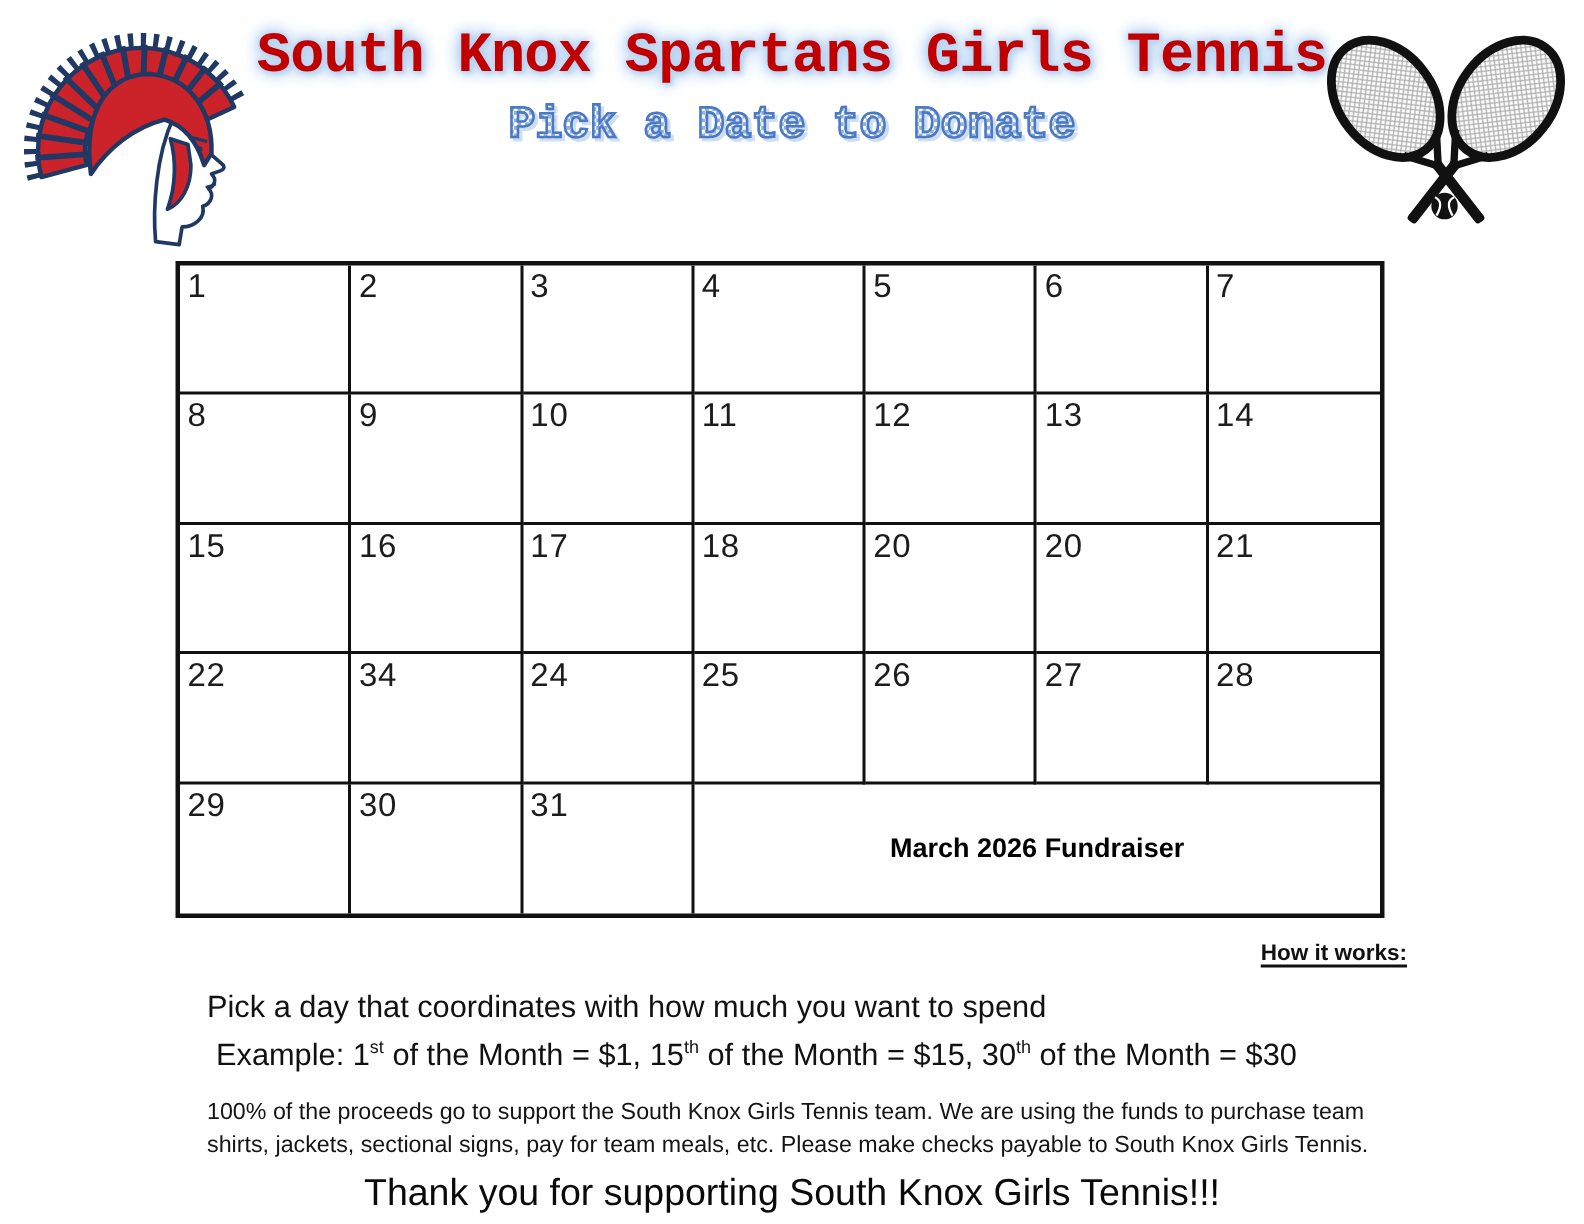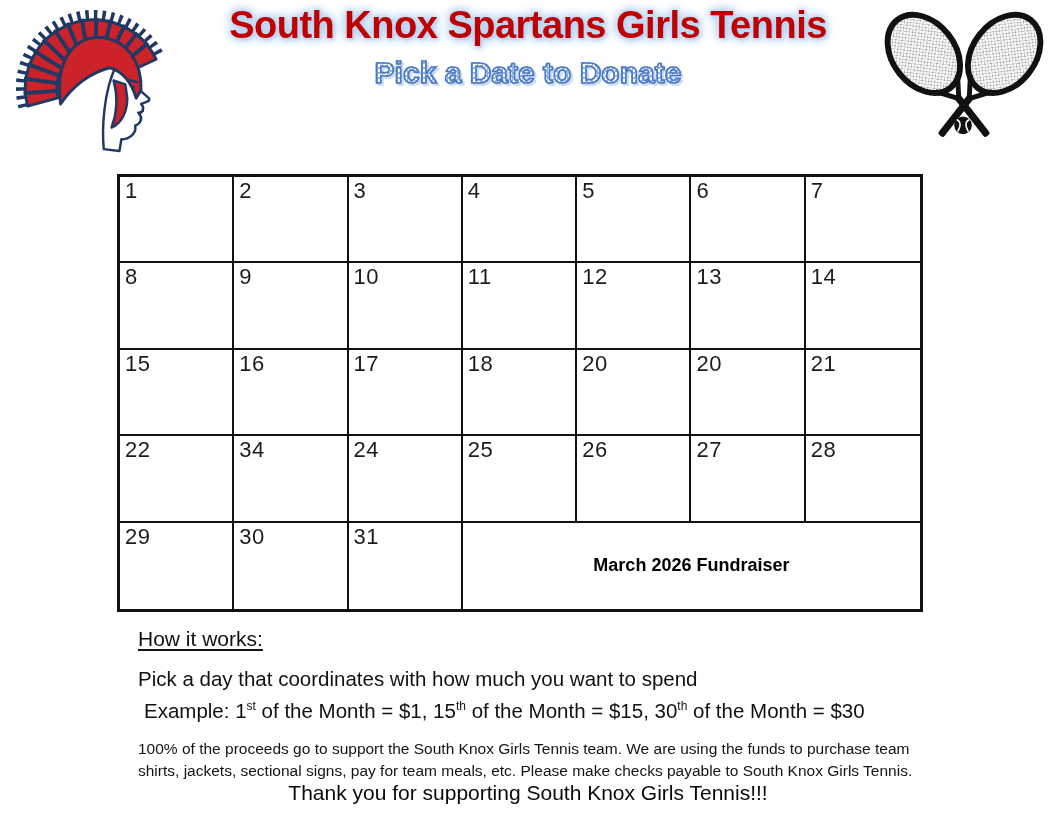--- a/index.html
+++ b/index.html
@@ -2,21 +2,21 @@
 <html><head>
 <meta charset="utf-8">
 <style>
   html,body { margin:0; padding:0; }
   body {
     width:1056px; height:816px; position:relative; overflow:hidden;
     background:#ffffff; font-family:"Liberation Sans", sans-serif; color:#111;
   }
 
   
-  .header { position:absolute; left:0; top:0; width:1056px; height:165px; }
+  .header { position:absolute; left:0; top:12px; width:1056px; height:165px;font-family:Liberation Mono, monospace; }
   .logo { position:absolute; left:16px; top:2px; width:150px; height:152px; }
   .rackets { position:absolute; left:878px; top:0px; width:172px; height:142px; }
 
   .titleline { position:absolute; left:0; width:1056px; text-align:center; font-weight:bold; line-height:1.05; }
   .t1 {
     top:6px; font-size:38px; letter-spacing:-0.5px; color:#c00000;
     text-shadow: 0 0 3px #bcd5f2, 0 0 6px #bcd5f2, 0 0 10px #aecdf0,
                  0 0 14px #aecdf0, 2px 2px 3px #c9ddf5;
   }
   .t2 {
@@ -54,30 +54,30 @@
   .daynum { font-size:22px; color:#1c1c1c; letter-spacing:0.5px; }
   .merged {
     grid-column: span 4; display:flex; align-items:center; justify-content:center;
     padding:12px;
   }
   .fundraiser { font-weight:bold; font-size:18px; color:#000; }
 
   
   .info { position:absolute; left:138px; top:627px; width:800px; }
   .how {
-    font-size:21px; font-weight:normal; margin:0 0 8px 0;
-    text-decoration:underline; text-decoration-thickness:2px; text-underline-offset:3px;
+    font-size:15px; font-weight:bold; margin:0 0 8px 0;
+    text-decoration:underline; text-decoration-thickness:2px; text-underline-offset:3px;text-align:right;
   }
   .line { font-size:20.5px; margin:16px 0 8px 0; white-space:nowrap; }
   .example { font-size:20.5px; margin:6px; white-space:nowrap; }
   .example sup { font-size:12px; line-height:0; }
   .para { font-size:15.5px; line-height:1.42; margin-top:15px; width:795px; color:#141414; }
   .thanks {
     position:absolute; left:0; top:781px; width:1056px; text-align:center;
-    font-size:21px; color:#0a0a0a;
+    font-size:25px; color:#0a0a0a;
   }
 </style>
 </head>
 <body>
 
 <div class="header">
 
   <svg class="logo" viewBox="0 0 150 155" aria-hidden="true">
 
     <path d="M6.5,107.2 A74,74 0 0 1 145.1,56.7" fill="none" stroke="#1f3864" stroke-width="11" stroke-dasharray="3.5,5"></path>

